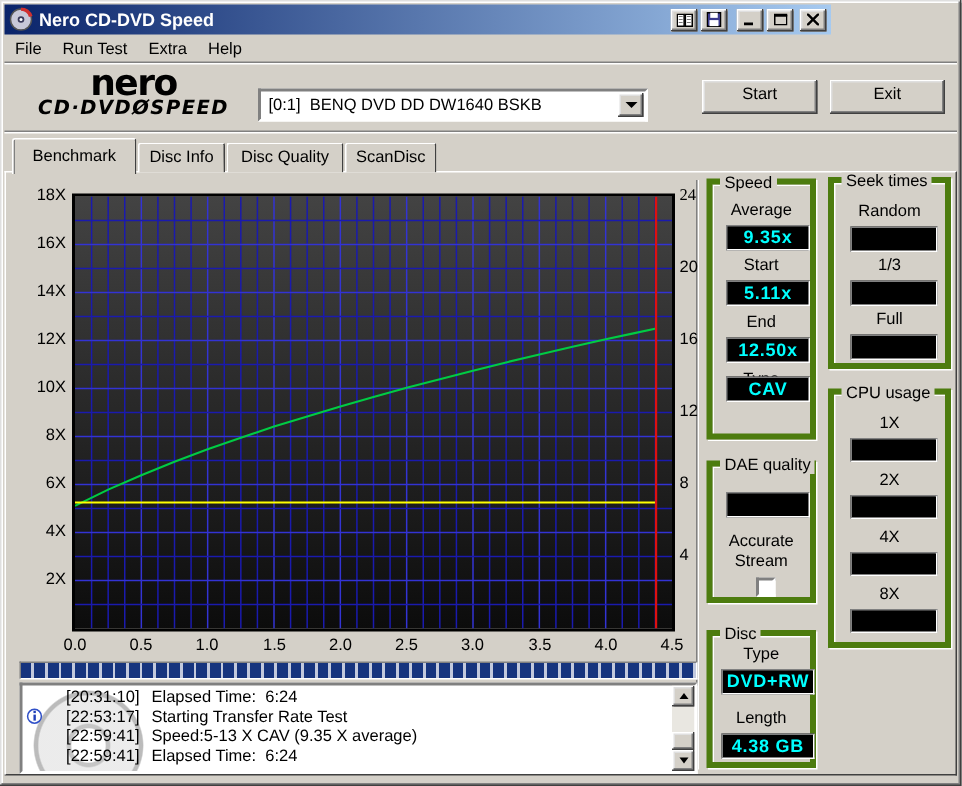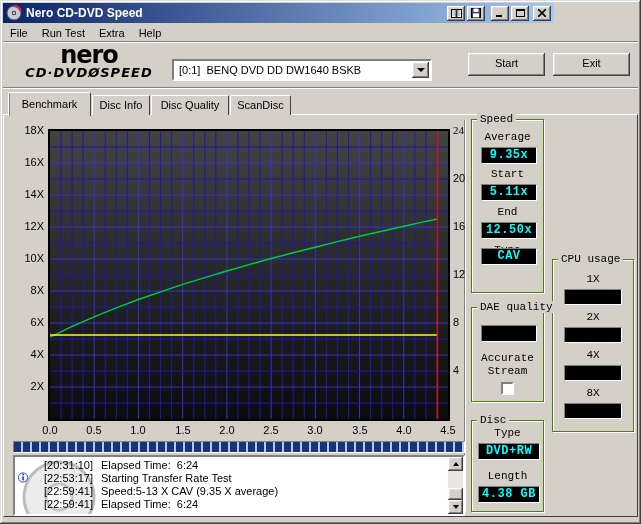--- a/index.html
+++ b/index.html
@@ -62,21 +62,21 @@
   .ghost-disc{position:absolute;left:7px;top:3px;width:74px;height:74px;border-radius:50%;
     background:radial-gradient(circle,rgba(255,255,255,0) 0 11px,rgba(140,140,140,.5) 12px 14px,rgba(185,185,185,.28) 15px 33px,rgba(120,120,120,.5) 34px 36px,rgba(255,255,255,0) 37px);}
   .scrollbar{position:absolute;right:0;top:0;width:15px;height:57px;background:#e9e7e1;}
   .sbtn{position:absolute;left:0;width:15px;height:14px;background:#d4d0c8;display:flex;align-items:center;justify-content:center;
     box-shadow:inset -1px -1px 0 #404040,inset 1px 1px 0 #fff,inset -2px -2px 0 #808080,inset 2px 2px 0 #dfdfdf;}
   .sb-thumb{position:absolute;left:0;top:31px;width:15px;height:12px;background:#d4d0c8;
     box-shadow:inset -1px -1px 0 #404040,inset 1px 1px 0 #fff,inset -2px -2px 0 #808080,inset 2px 2px 0 #dfdfdf;}
   .tri-up{width:0;height:0;border-left:3px solid transparent;border-right:3px solid transparent;border-bottom:4px solid #000;}
   .tri-dn{width:0;height:0;border-left:3px solid transparent;border-right:3px solid transparent;border-top:4px solid #000;}
   
-  .gb{position:absolute;border:1px solid #4d7c0f;box-shadow:1px 1px 0 #fff,inset 1px 1px 0 #fff;z-index:3;font-family:Liberation Mono, monospace;}
+  .gb{position:absolute;border:4px solid #4d7c0f;box-shadow:1px 1px 0 #fff,inset 1px 1px 0 #fff;z-index:3;}
   .gb-legend{position:absolute;top:-7px;left:5px;background:#d4d0c8;padding:0 3px;font-size:11px;white-space:nowrap;}
   .fld-label{position:absolute;width:100%;text-align:center;font-size:11px;}
   .lcd{position:absolute;background:#000;color:#00ffff;font-weight:bold;font-size:12px;text-align:center;
     border:1px solid;border-color:#808080 #fff #fff #808080;line-height:14px;letter-spacing:0.5px;}
   .cb{position:absolute;width:13px;height:13px;background:#fff;border:2px solid;border-color:#808080 #fff #fff #808080;}
 </style>
 </head>
 <body>
 
 <div class="win">
@@ -271,20 +271,29 @@
     <span class="fld-label" style="top:11px">Average</span>
     <div class="lcd" style="left:9px;top:27px;width:56px;height:17px">9.35x</div>
     <span class="fld-label" style="top:48px">Start</span>
     <div class="lcd" style="left:9px;top:64px;width:56px;height:17px">5.11x</div>
     <span class="fld-label" style="top:86px">End</span>
     <div class="lcd" style="left:9px;top:102px;width:56px;height:17px">12.50x</div>
     <span class="fld-label" style="top:124px">Type</span>
     <div class="lcd" style="left:9px;top:128px;width:56px;height:17px">CAV</div>
   </div>
 
+  <div class="gb" style="left:552px;top:118px;width:82px;height:128px">
+    <span class="gb-legend">Seek times</span>
+    <span class="fld-label" style="top:13px">Random</span>
+    <div class="lcd" style="left:11px;top:29px;width:58px;height:17px"></div>
+    <span class="fld-label" style="top:49px">1/3</span>
+    <div class="lcd" style="left:11px;top:65px;width:58px;height:17px"></div>
+    <span class="fld-label" style="top:85px">Full</span>
+    <div class="lcd" style="left:11px;top:101px;width:58px;height:17px"></div>
+  </div>
 
   <div class="gb" style="left:552px;top:259px;width:82px;height:173px">
     <span class="gb-legend">CPU usage</span>
     <span class="fld-label" style="top:13px">1X</span>
     <div class="lcd" style="left:11px;top:29px;width:58px;height:16px"></div>
     <span class="fld-label" style="top:51px">2X</span>
     <div class="lcd" style="left:11px;top:67px;width:58px;height:16px"></div>
     <span class="fld-label" style="top:89px">4X</span>
     <div class="lcd" style="left:11px;top:105px;width:58px;height:16px"></div>
     <span class="fld-label" style="top:127px">8X</span>

